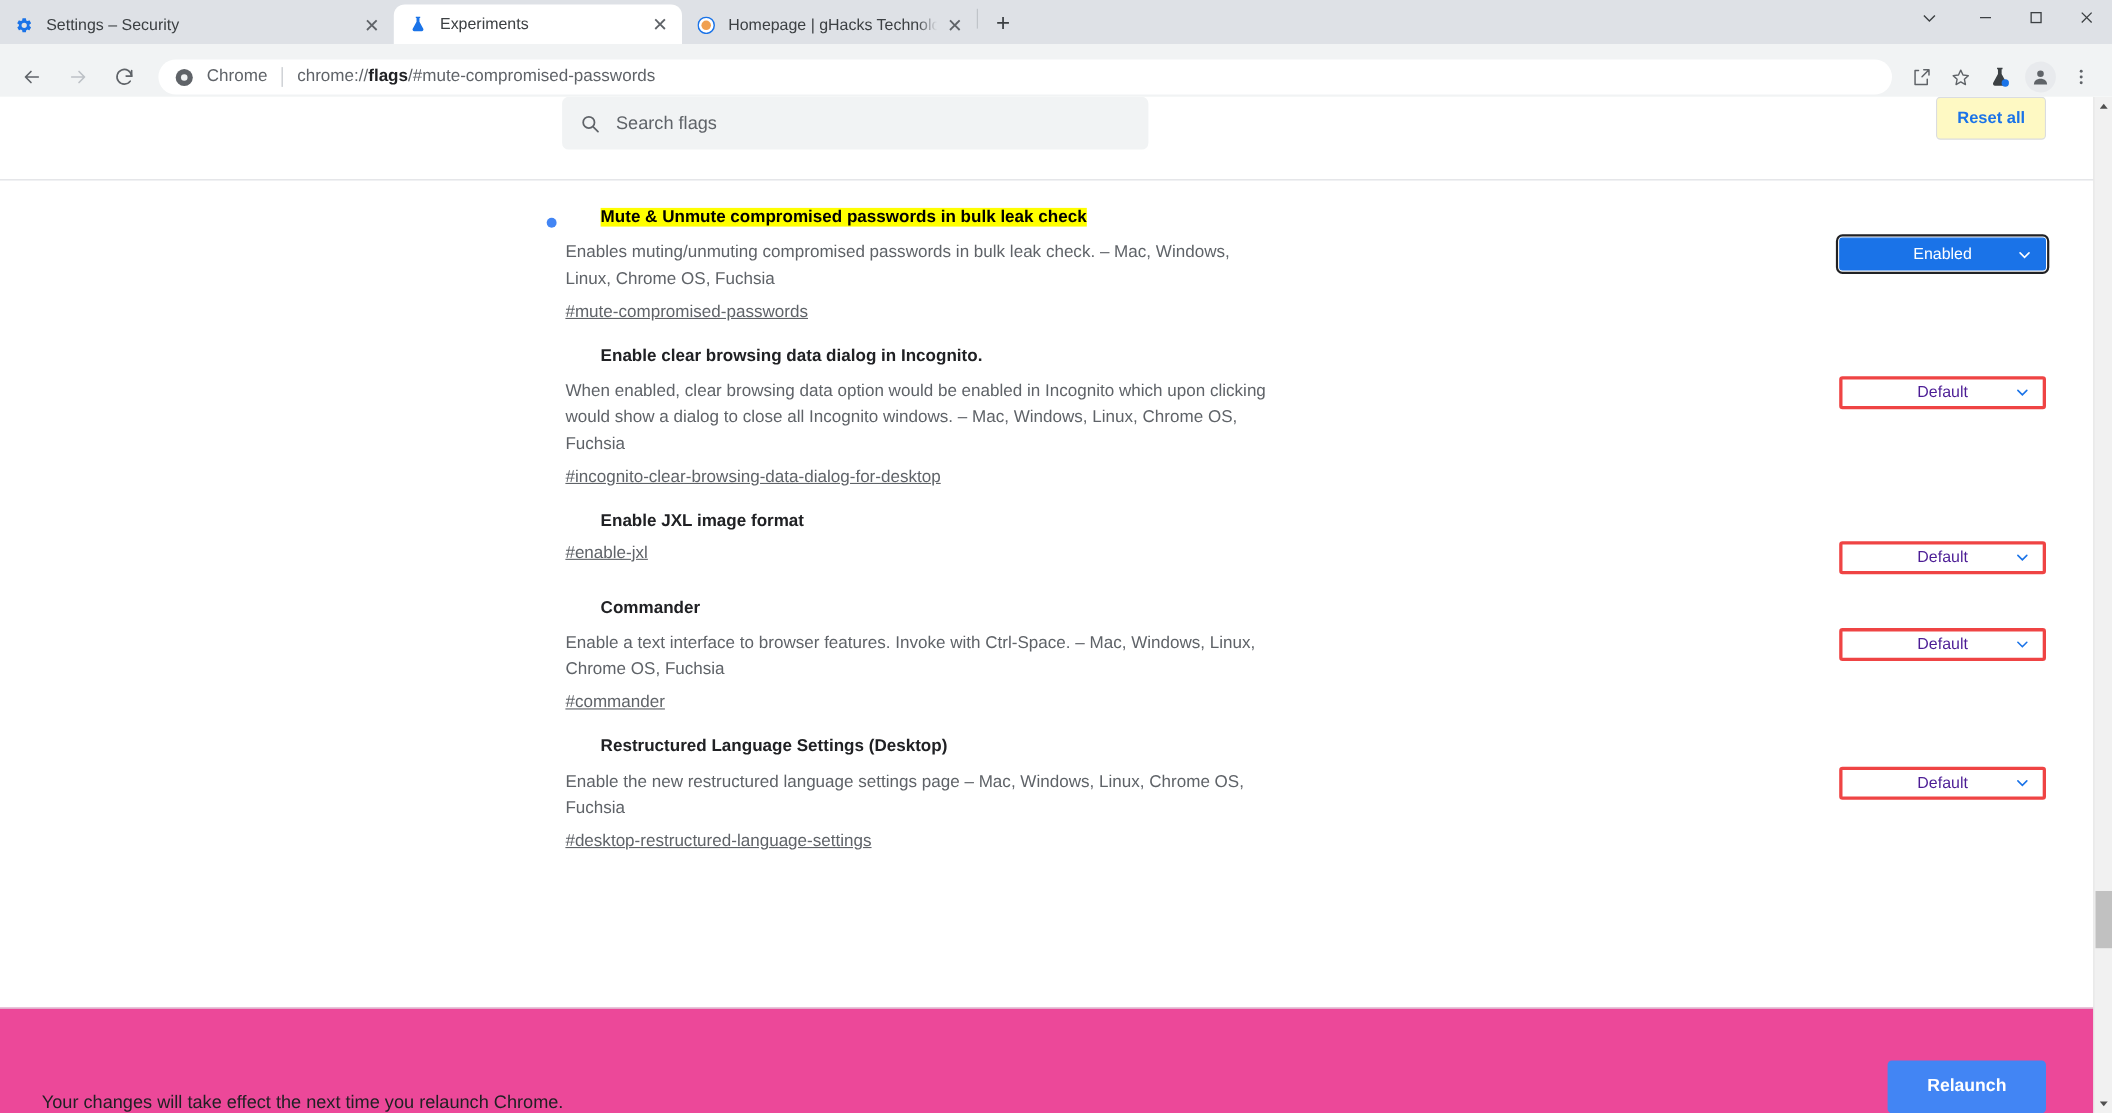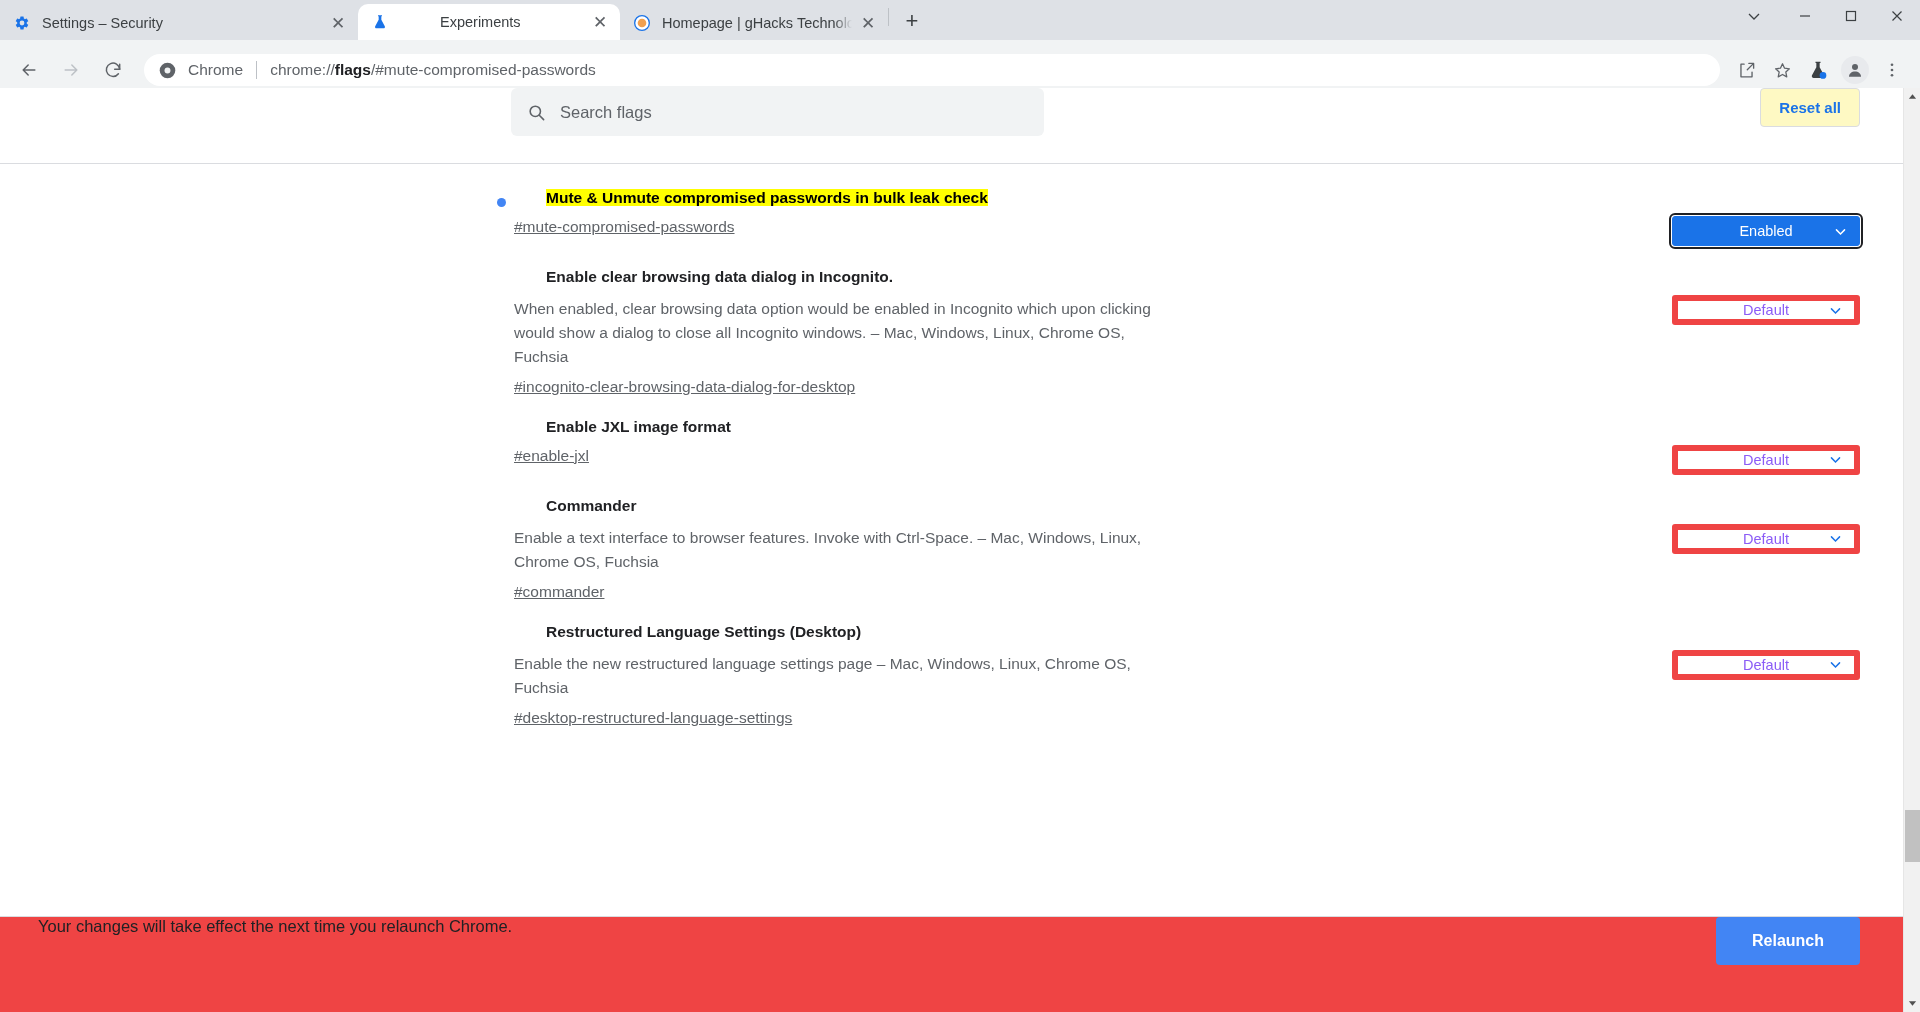--- a/index.html
+++ b/index.html
@@ -26,21 +26,20 @@
     position: relative;
     min-width: 0;
   }
   .tab.inactive { width: 358px; }
   .tab.active {
     width: 262px;
     background: #ffffff;
     border-top-left-radius: 10px;
     border-top-right-radius: 10px;
     height: 36px;
-    gap: 40px;
   }
   .tab.third { width: 268px; }
   .tab-favicon {
     width: 16px; height: 16px;
     flex: 0 0 16px;
     margin-right: 12px;
     display: flex; align-items: center; justify-content: center;
   }
   .tab-title {
     font-size: 14.5px;
@@ -258,46 +257,46 @@
     height: 30px;
     font-family: "Liberation Sans", sans-serif;
     font-size: 14.5px;
     border-radius: 3px;
     display: flex;
     align-items: center;
     justify-content: center;
     position: relative;
     cursor: pointer;
     background: #ffffff;
-    border: 6px solid #ef4444;
-    color: #8b5cf6;
+    border: 3px solid #ef4444;
+    color: #4c1d95;
   }
   .flag-select.enabled {
     background: #1a73e8;
     border: 1px solid #1a73e8;
     color: #ffffff;
     outline: 2px solid #202124;
     outline-offset: 1px;
   }
   .flag-select .chev {
     position: absolute;
     right: 12px;
     display: flex;
     align-items: center;
   }
 
   
   .relaunch-bar {
     position: absolute;
     left: 0; right: 0; bottom: 0;
     height: 96px;
-    background: #ef4444;
+    background: #ec4899;
     border-top: 1px solid #dadce0;
     display: flex;
-    align-items: flex-start;
+    align-items: flex-end;
     padding: 0 60px 0 38px;
   }
   .relaunch-text {
     font-size: 16.5px;
     color: #202124;
   }
   .relaunch-btn {
     margin-left: auto;
     background: #4285f4;
     color: #ffffff;
@@ -477,20 +476,21 @@
     </div>
     <button class="reset-all">Reset all</button>
   </div>
 
   <div class="flags-list">
 
     <div class="flag-row">
       <span class="flag-dot"></span>
       <div class="flag-text">
         <div><span class="flag-title highlight">Mute &amp; Unmute compromised passwords in bulk leak check</span></div>
+        <div class="flag-desc">Enables muting/unmuting compromised passwords in bulk leak check. – Mac, Windows, Linux, Chrome OS, Fuchsia</div>
         <a class="flag-anchor">#mute-compromised-passwords</a>
       </div>
       <div class="flag-select-wrap">
         <div class="flag-select enabled">
           <span>Enabled</span>
           <span class="chev">
             <svg width="13" height="13" viewBox="0 0 16 16" fill="none" stroke="#ffffff" stroke-width="1.8" stroke-linecap="round">
                 <path d="M3 6l5 5 5-5"></path>
               </svg>
           </span>

